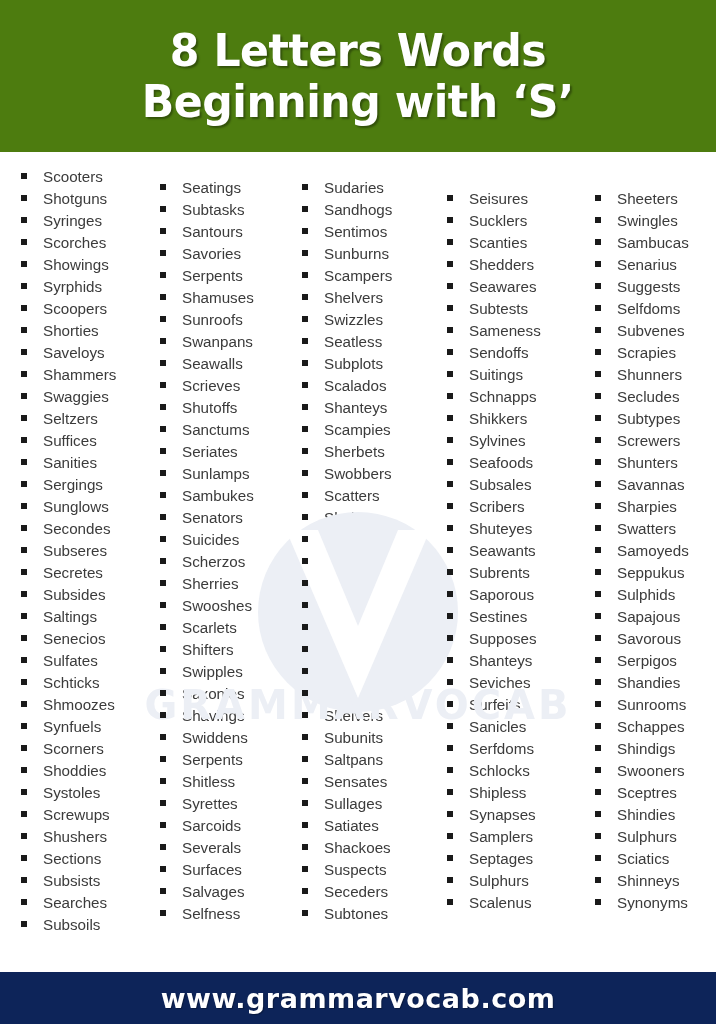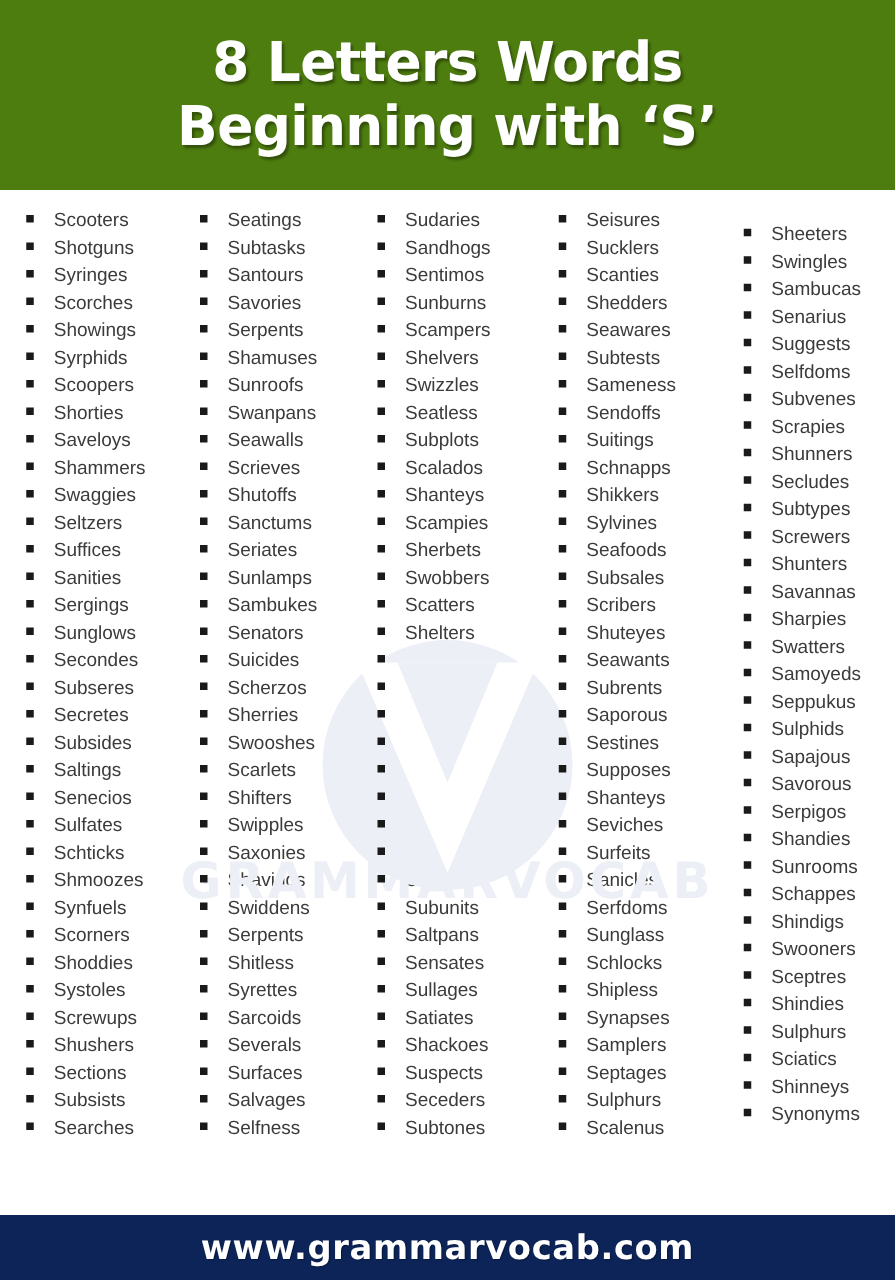--- a/index.html
+++ b/index.html
@@ -343,20 +343,24 @@
             <span class="word">Sections</span>
           </div>
           <div class="word-row">
             <span class="bullet"></span>
             <span class="word">Subsists</span>
           </div>
           <div class="word-row">
             <span class="bullet"></span>
             <span class="word">Searches</span>
           </div>
+          <div class="word-row">
+            <span class="bullet"></span>
+            <span class="word">Subsoils</span>
+          </div>
         </div>
       <div class="column c2">
           <div class="word-row">
             <span class="bullet"></span>
             <span class="word">Seatings</span>
           </div>
           <div class="word-row">
             <span class="bullet"></span>
             <span class="word">Subtasks</span>
           </div>
@@ -724,24 +728,20 @@
             <span class="bullet"></span>
             <span class="word">Surfeits</span>
           </div>
           <div class="word-row">
             <span class="bullet"></span>
             <span class="word">Sanicles</span>
           </div>
           <div class="word-row">
             <span class="bullet"></span>
             <span class="word">Serfdoms</span>
-          </div>
-          <div class="word-row">
-            <span class="bullet"></span>
-            <span class="word">Sunglass</span>
           </div>
           <div class="word-row">
             <span class="bullet"></span>
             <span class="word">Schlocks</span>
           </div>
           <div class="word-row">
             <span class="bullet"></span>
             <span class="word">Shipless</span>
           </div>
           <div class="word-row">

